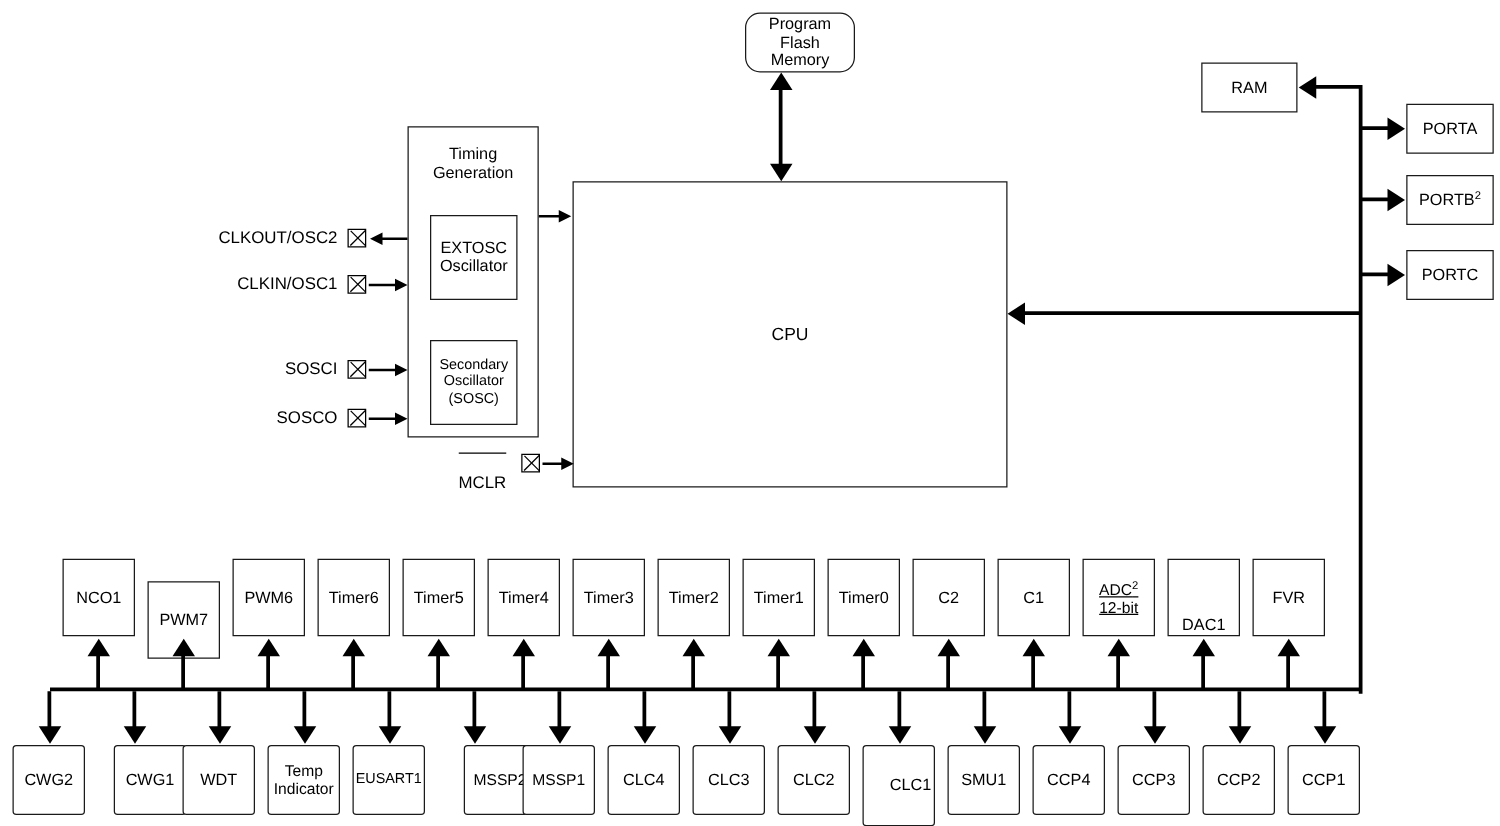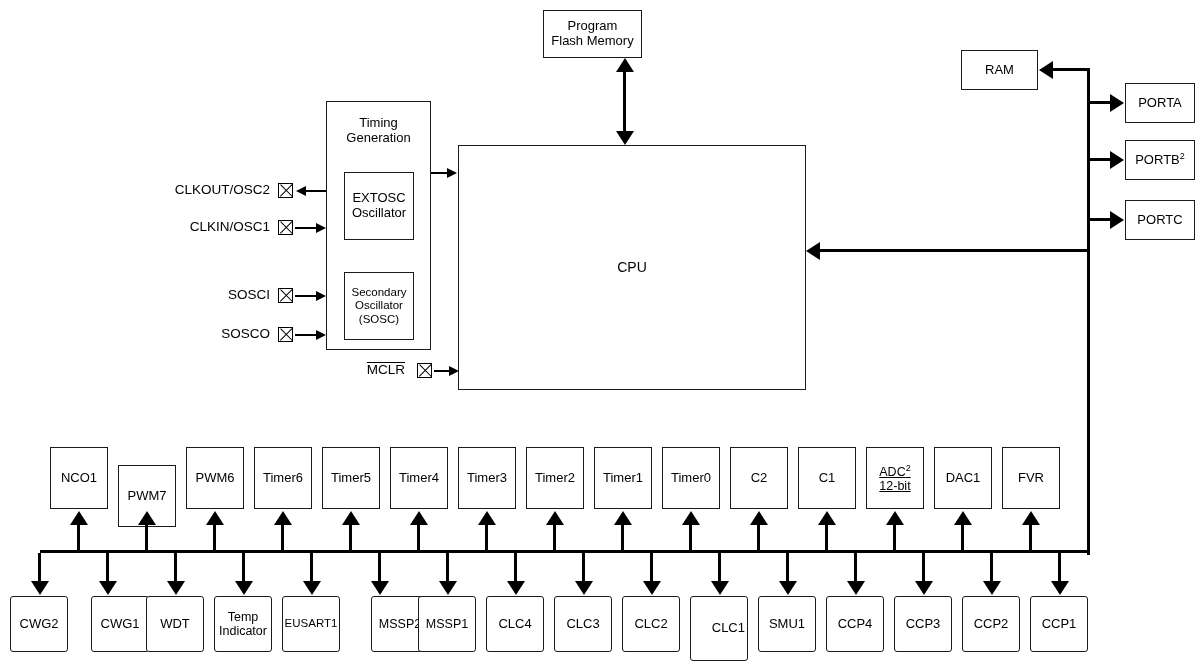--- a/index.html
+++ b/index.html
@@ -6,21 +6,21 @@
   body{font-family:"Liberation Sans","DejaVu Sans",sans-serif;color:#000;}
   #canvas{position:relative;width:1200px;height:661px;background:#fff;overflow:hidden;}
 
   .box{position:absolute;border:1.6px solid #1a1a1a;background:#fff;
        display:flex;align-items:center;justify-content:center;text-align:center;
        font-size:13px;line-height:1.15;box-sizing:border-box;}
   .box.rounded{border-radius:3px;}
   .box .lbl{padding:0 2px;}
 
   .pinlabel{position:absolute;font-size:13.5px;white-space:nowrap;text-align:right;}
-  .overbar{border-top:1.4px solid #000;padding-top:0px;display:inline-block;line-height:1.05;}
+  .overbar{border-top:1.4px solid #000;padding-top:16px;display:inline-block;line-height:1.05;}
 
   
   .pin{position:absolute;width:15px;height:15px;box-sizing:border-box;border:1.5px solid #000;background:#fff;}
   .pin:before,.pin:after{content:"";position:absolute;left:-1px;top:5.8px;width:16.5px;height:1.4px;background:#000;}
   .pin:before{transform:rotate(45deg);}
   .pin:after{transform:rotate(-45deg);}
   .hbus{position:absolute;background:#000;height:3.4px;}
   .vbus{position:absolute;background:#000;width:3.4px;}
 
   
@@ -50,21 +50,21 @@
   .barw-ud:after{content:"";position:absolute;bottom:-13px;left:-7.3px;border-left:9px solid transparent;
       border-right:9px solid transparent;border-top:14px solid #000;}
 
   sup{font-size:9px;vertical-align:super;}
 </style>
 </head>
 <body>
 
 <div id="canvas">
 
-  <div class="box" style="left:543px;top:10px;width:99px;height:48px;">
+  <div class="box" style="left:596px;top:10px;width:88px;height:48px;border-radius:12px;">
     <div class="lbl">
       <div>Program</div>
       <div>Flash Memory</div>
     </div>
   </div>
 
   <div class="barw-ud" style="left:623px;top:71px;height:61px;"></div>
 
   <div class="box" style="left:458px;top:145px;width:348px;height:245px;font-size:14px;">
     <div class="lbl">CPU</div>
@@ -203,21 +203,21 @@
   <div class="barw-u" style="left:825px;top:524px;height:27px;"></div>
 
   <div class="box" style="left:866px;top:447px;width:58px;height:62px;font-size:12.5px;text-decoration:underline;">
     <div class="lbl">
       <div><span>ADC</span><sup>2</sup></div>
       <div>12-bit</div>
     </div>
     </div>
   <div class="barw-u" style="left:893px;top:524px;height:27px;"></div>
 
-  <div class="box" style="left:934px;top:447px;width:58px;height:62px;">
+  <div class="box" style="left:934px;top:447px;width:58px;height:62px;align-items:flex-end;">
     <div class="lbl">DAC1</div>
     </div>
   <div class="barw-u" style="left:961px;top:524px;height:27px;"></div>
 
   <div class="box" style="left:1002px;top:447px;width:58px;height:62px;">
     <div class="lbl">FVR</div>
     </div>
   <div class="barw-u" style="left:1029px;top:524px;height:27px;"></div>
 
   <div class="box rounded" style="left:10px;top:596px;width:58px;height:56px;">

